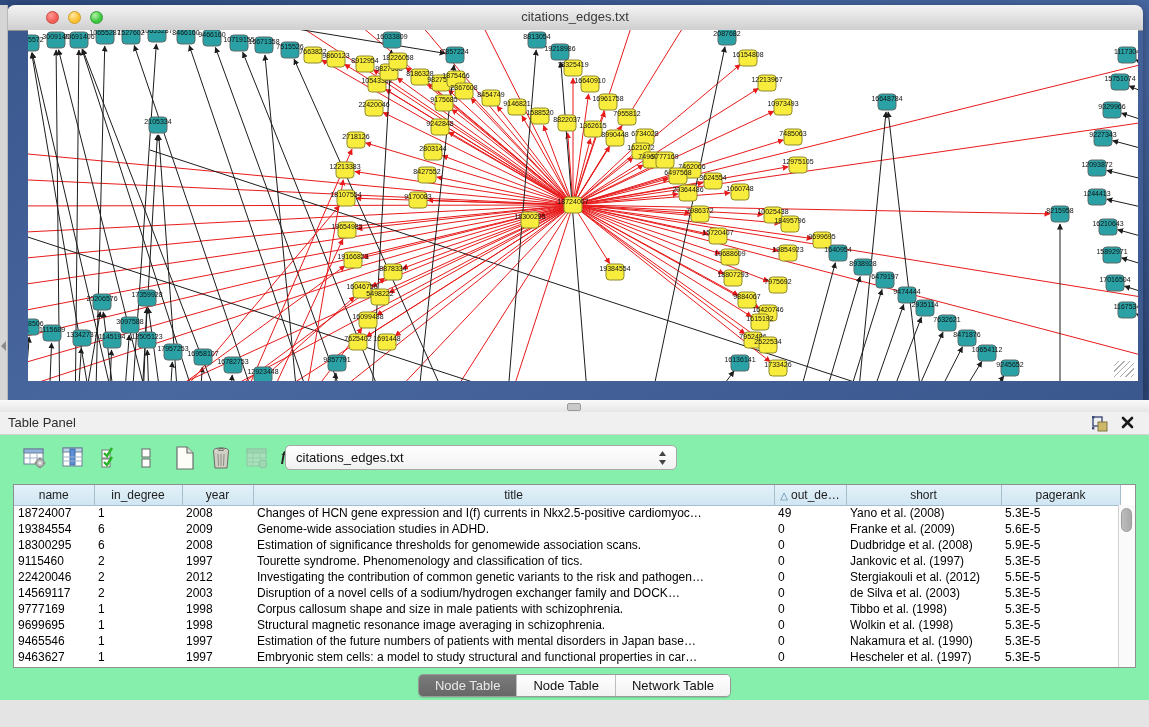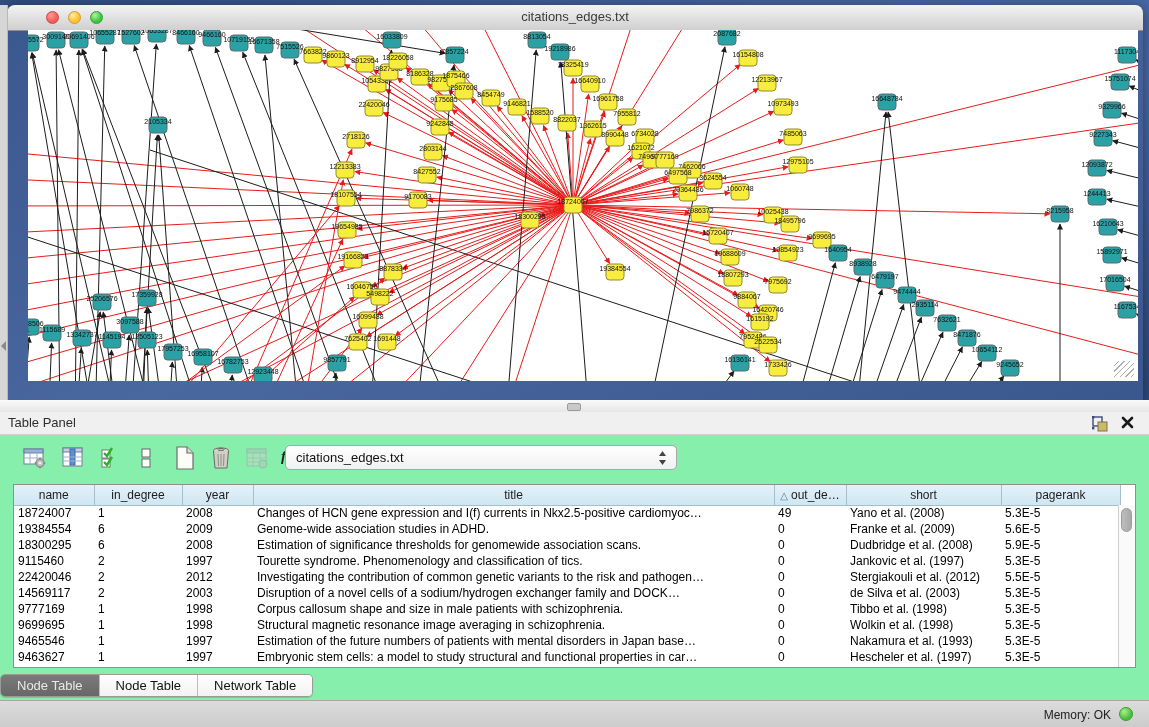--- a/index.html
+++ b/index.html
@@ -58,21 +58,21 @@
     font-weight:normal;font-size:12px;color:#1c1c1c;text-align:center;overflow:hidden;white-space:nowrap;padding:0 2px;box-sizing:border-box;}
   table.grid th:first-child{border-left:none;}
   table.grid td{height:16px;padding:0 4px;white-space:nowrap;overflow:hidden;color:#000;box-sizing:border-box;}
   table.grid col.c0{width:80px}table.grid col.c1{width:88px}table.grid col.c2{width:71px}
   table.grid col.c3{width:521px}table.grid col.c4{width:72px}table.grid col.c5{width:155px}table.grid col.c6{width:119px}
   .sort{color:#50809c;font-size:10px;margin-right:3px;}
   .vscroll{position:absolute;right:0;top:20px;width:16px;height:162px;background:#fafafa;border-left:1px solid #d0d0d0;}
   .vscroll .thumb{position:absolute;left:2px;top:3px;width:11px;height:24px;border-radius:6px;
     background:linear-gradient(90deg,#bdbdbd,#a9a9a9);border:1px solid #9b9b9b;box-sizing:border-box;}
 
-  .tabs{position:absolute;left:0;top:262px;width:100%;height:22px;}
+  .tabs{position:absolute;left:0;top:262px;width:100%;height:22px;text-align:center;}
   .tabbar{display:inline-flex;border:1px solid #9a9a9a;border-radius:5px;overflow:hidden;
     box-shadow:0 1px 1px rgba(0,0,0,.15);}
   .tab{padding:2px 16px;font-size:13px;background:linear-gradient(#ffffff,#f2f2f2);color:#111;
     border-left:1px solid #bdbdbd;cursor:pointer;line-height:17px;}
   .tab:first-child{border-left:none;}
   .tab.sel{background:linear-gradient(#7b7b7b,#676767);color:#e9e9e9;}
 
   
   .statusbar{position:absolute;left:0;top:700px;width:1149px;height:27px;background:linear-gradient(#dcdcdc,#cbcbcb);
     border-top:1px solid #a7a7a7;}
@@ -962,21 +962,21 @@
               <td>0</td>
               <td>Wolkin et al. (1998)</td>
               <td>5.3E-5</td>
             </tr>
             <tr>
               <td>9465546</td>
               <td>1</td>
               <td>1997</td>
               <td>Estimation of the future numbers of patients with mental disorders in Japan base…</td>
               <td>0</td>
-              <td>Nakamura et al. (1993)</td>
+              <td>Nakamura et al. (1990)</td>
               <td>5.3E-5</td>
             </tr>
             <tr>
               <td>9463627</td>
               <td>1</td>
               <td>1997</td>
               <td>Embryonic stem cells: a model to study structural and functional properties in car…</td>
               <td>0</td>
               <td>Hescheler et al. (1997)</td>
               <td>5.3E-5</td>
@@ -990,17 +990,13 @@
 
     <div class="tabs">
       <div class="tabbar" id="tabbar">
           <div class="tab sel">Node Table</div>
           <div class="tab">Node Table</div>
           <div class="tab">Network Table</div>
         </div>
     </div>
   </div>
 
-  <div class="statusbar">
-    <span class="mem-label">Memory: OK</span>
-    <span class="mem-dot"></span>
-  </div>
 </div>
 
 </body></html>

